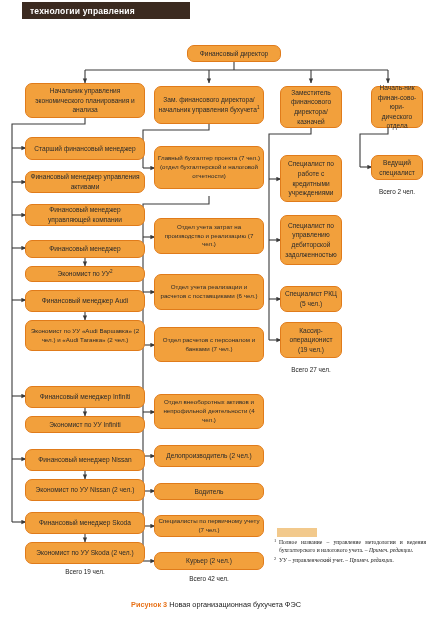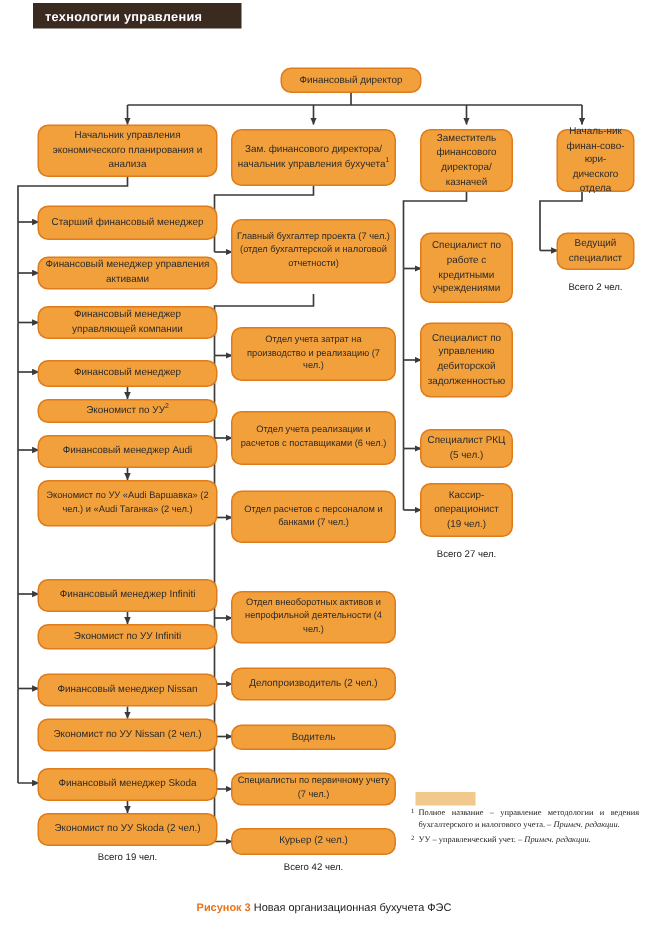--- a/index.html
+++ b/index.html
@@ -6,21 +6,21 @@
   body{
     width:432px;height:619px;
     background:#ffffff;
     font-family:"Liberation Sans","DejaVu Sans",sans-serif;
     position:relative;
     overflow:hidden;
     -webkit-font-smoothing:antialiased;
   }
   
   .hdr-bar{
-    position:absolute;left:22px;top:2px;width:139px;height:17px;
+    position:absolute;left:22px;top:2px;width:168px;height:17px;
     background:#3b2a20;
     display:flex;align-items:center;
   }
   .hdr-bar span{
     color:#ffffff;font-size:8.5px;font-weight:bold;
     letter-spacing:.2px;padding-left:8px;white-space:nowrap;
   }
   
   .chart{position:absolute;left:0;top:0;width:432px;height:619px;}
   svg.wires{position:absolute;left:0;top:0;width:432px;height:619px;pointer-events:none;}

